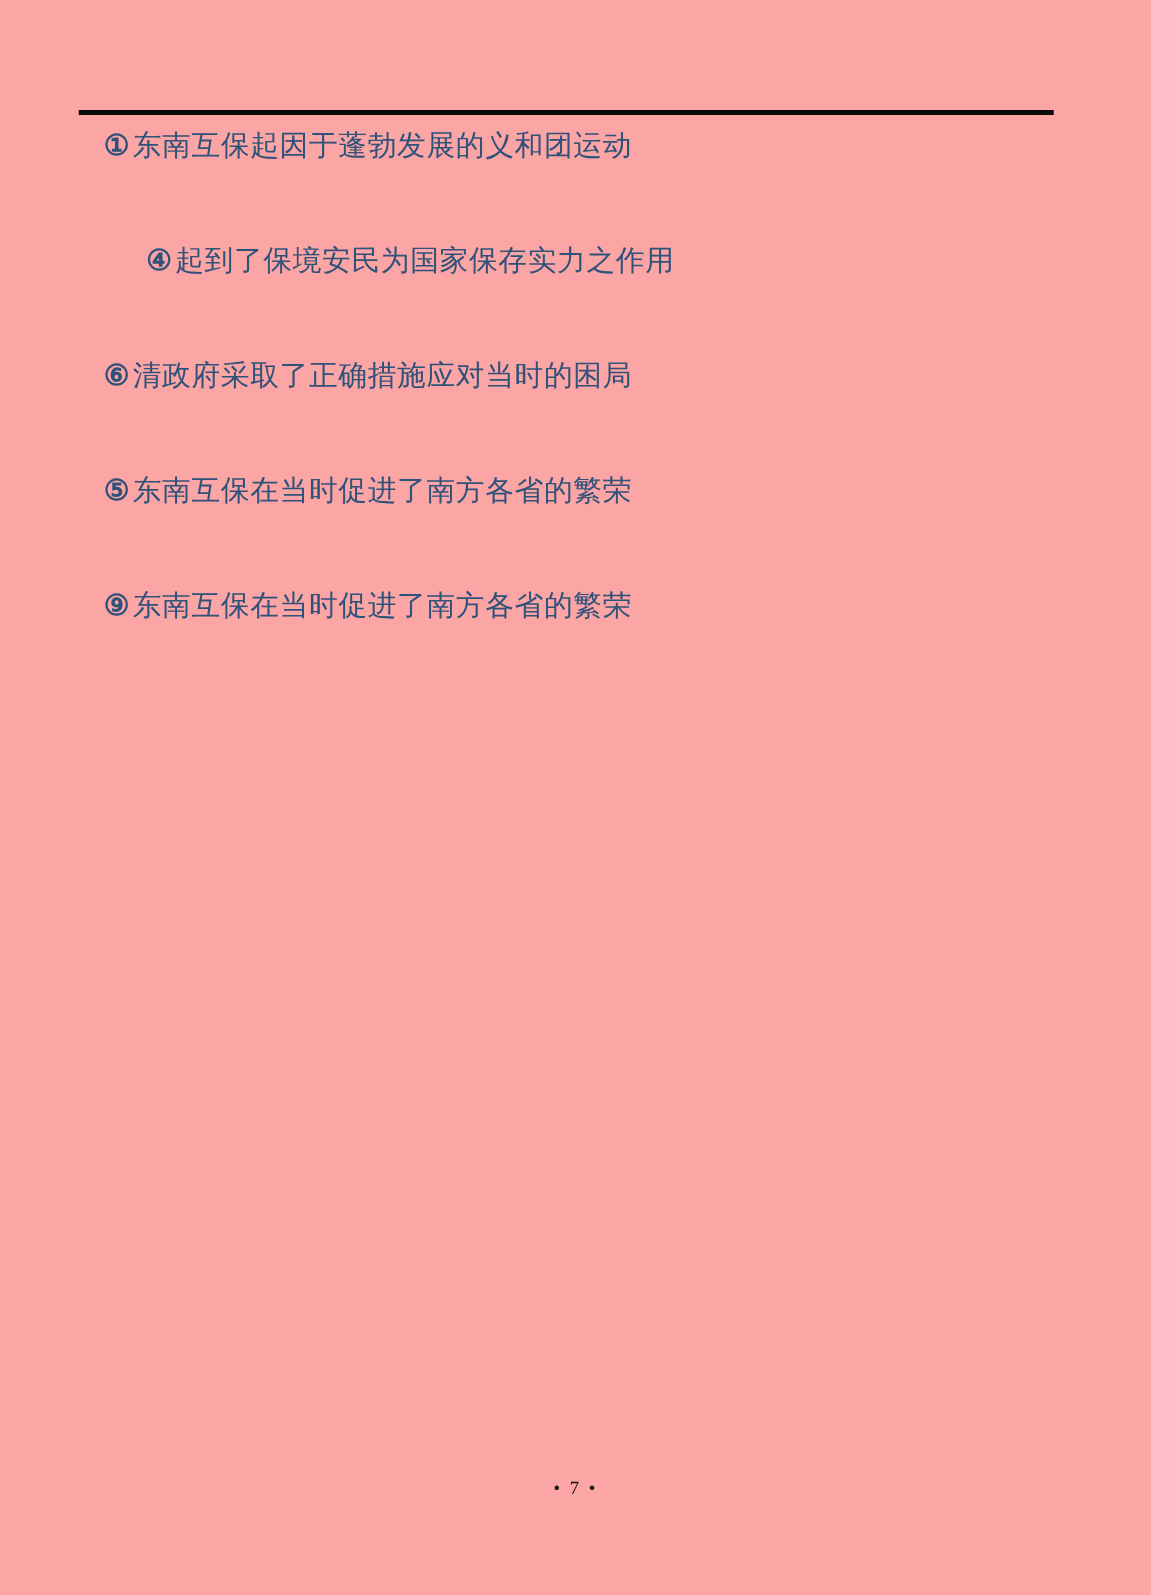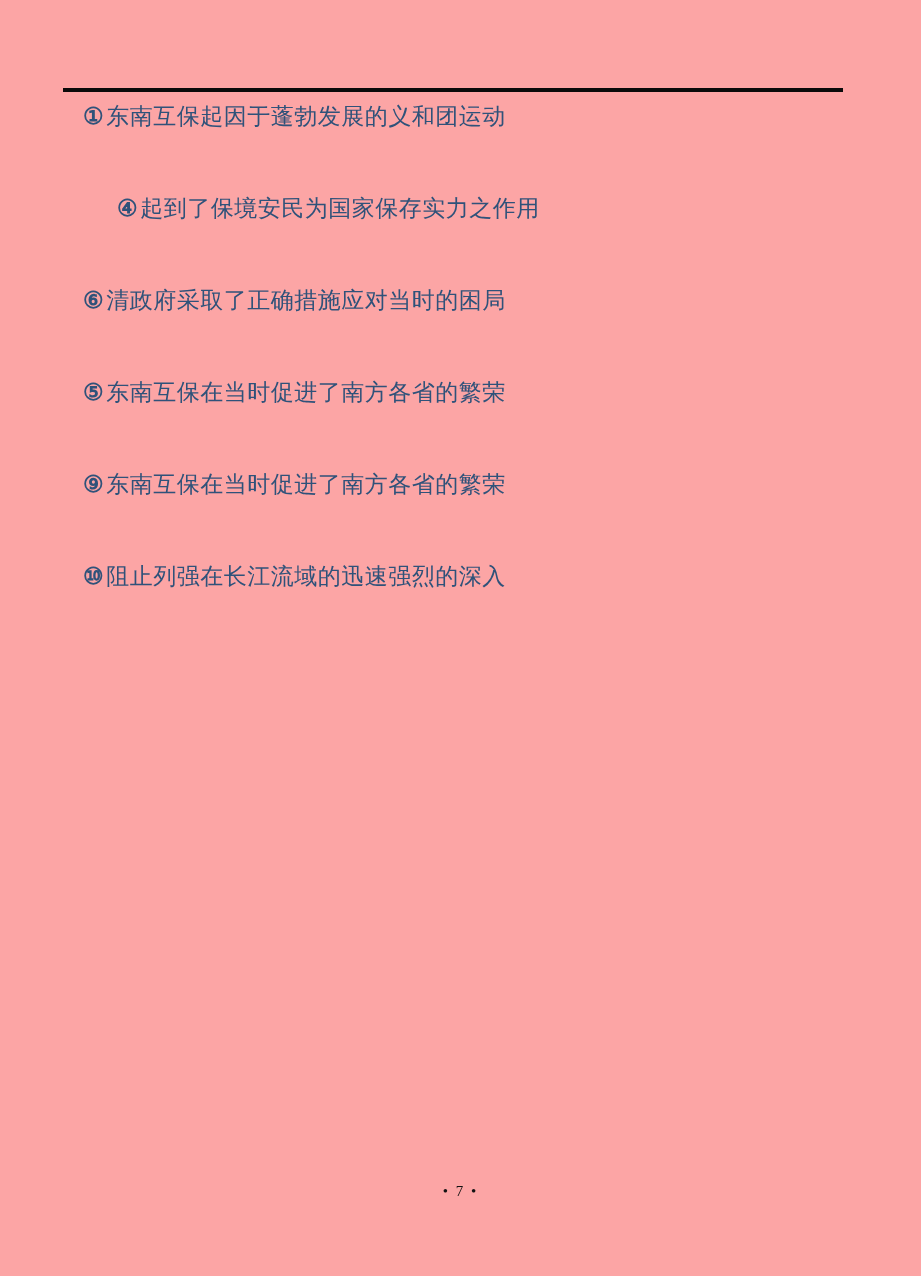--- a/index.html
+++ b/index.html
@@ -83,21 +83,18 @@
     <div class="item">
       <span class="marker">⑤</span><span>东南互保在当时促进了南方各省的繁荣</span>
     </div>
 
 
 
     <div class="item">
       <span class="marker">⑨</span><span>东南互保在当时促进了南方各省的繁荣</span>
     </div>
 
-    <div class="item">
-      <span class="marker">⑩</span><span>阻止列强在长江流域的迅速强烈的深入</span>
-    </div>
 
   </div>
 
   <div class="page-number">• 7 •</div>
 
 </div>
 
 </body></html>

